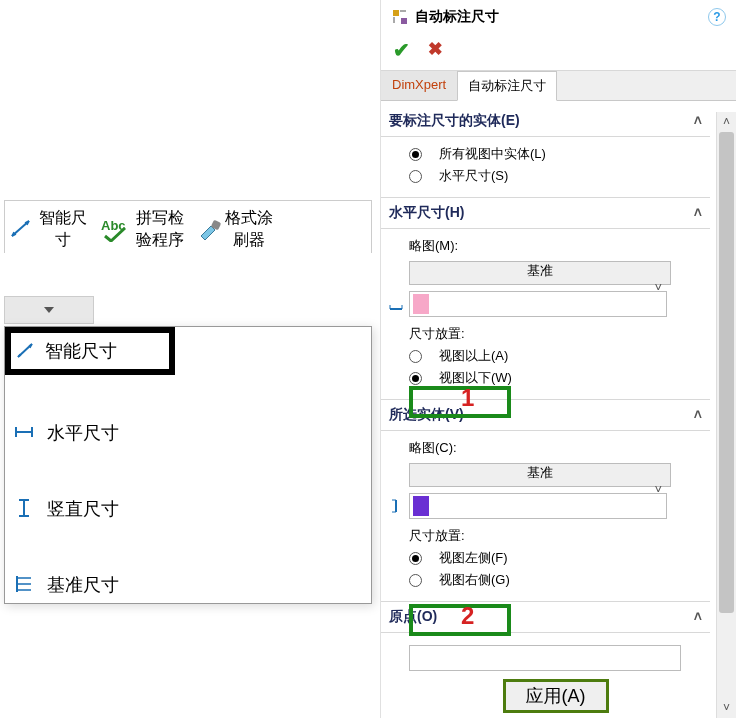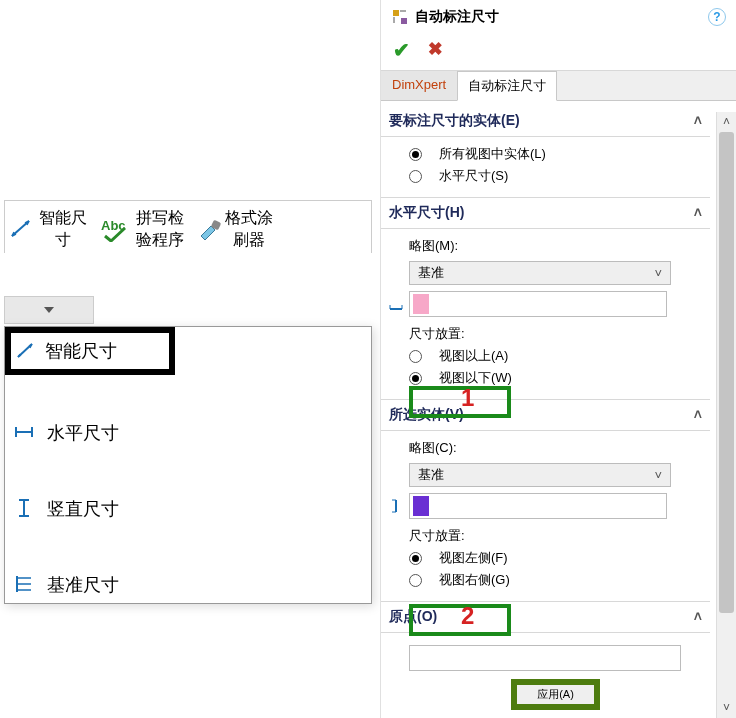--- a/index.html
+++ b/index.html
@@ -194,20 +194,21 @@
   }
   .select-box {
     background: #efefef;
     border: 1px solid #bcbcbc;
     height: 24px;
     display: flex;
     align-items: center;
     padding: 0 8px;
     margin-top: 4px;
     width: 262px;
+    flex-direction: column;
   }
   .select-box .chev2 {
     margin-left:auto;
     color:#555;
   }
   .input-row {
     display:flex;
     align-items:center;
     gap:4px;
     margin-top:6px;
@@ -243,23 +244,23 @@
     font-size:24px;
     font-family: Arial;
   }
   .apply-row {
     display:flex;
     justify-content:center;
     margin-top:8px;
   }
   .apply-btn {
     background:#efefef;
-    border:6px solid #4d7c0f;
+    border:3px solid #4d7c0f;
     padding:2px 20px;
-    font-size:11px;
+    font-size:18px;
   }
   .vscroll {
     position:absolute;
     top:112px; right:0; width:20px; bottom:0;
     background:#f0f0f0;
     border-left:1px solid #ddd;
     display:flex; flex-direction:column;
   }
   .vscroll .arrow {
     height:20px; display:flex;align-items:center;justify-content:center;

